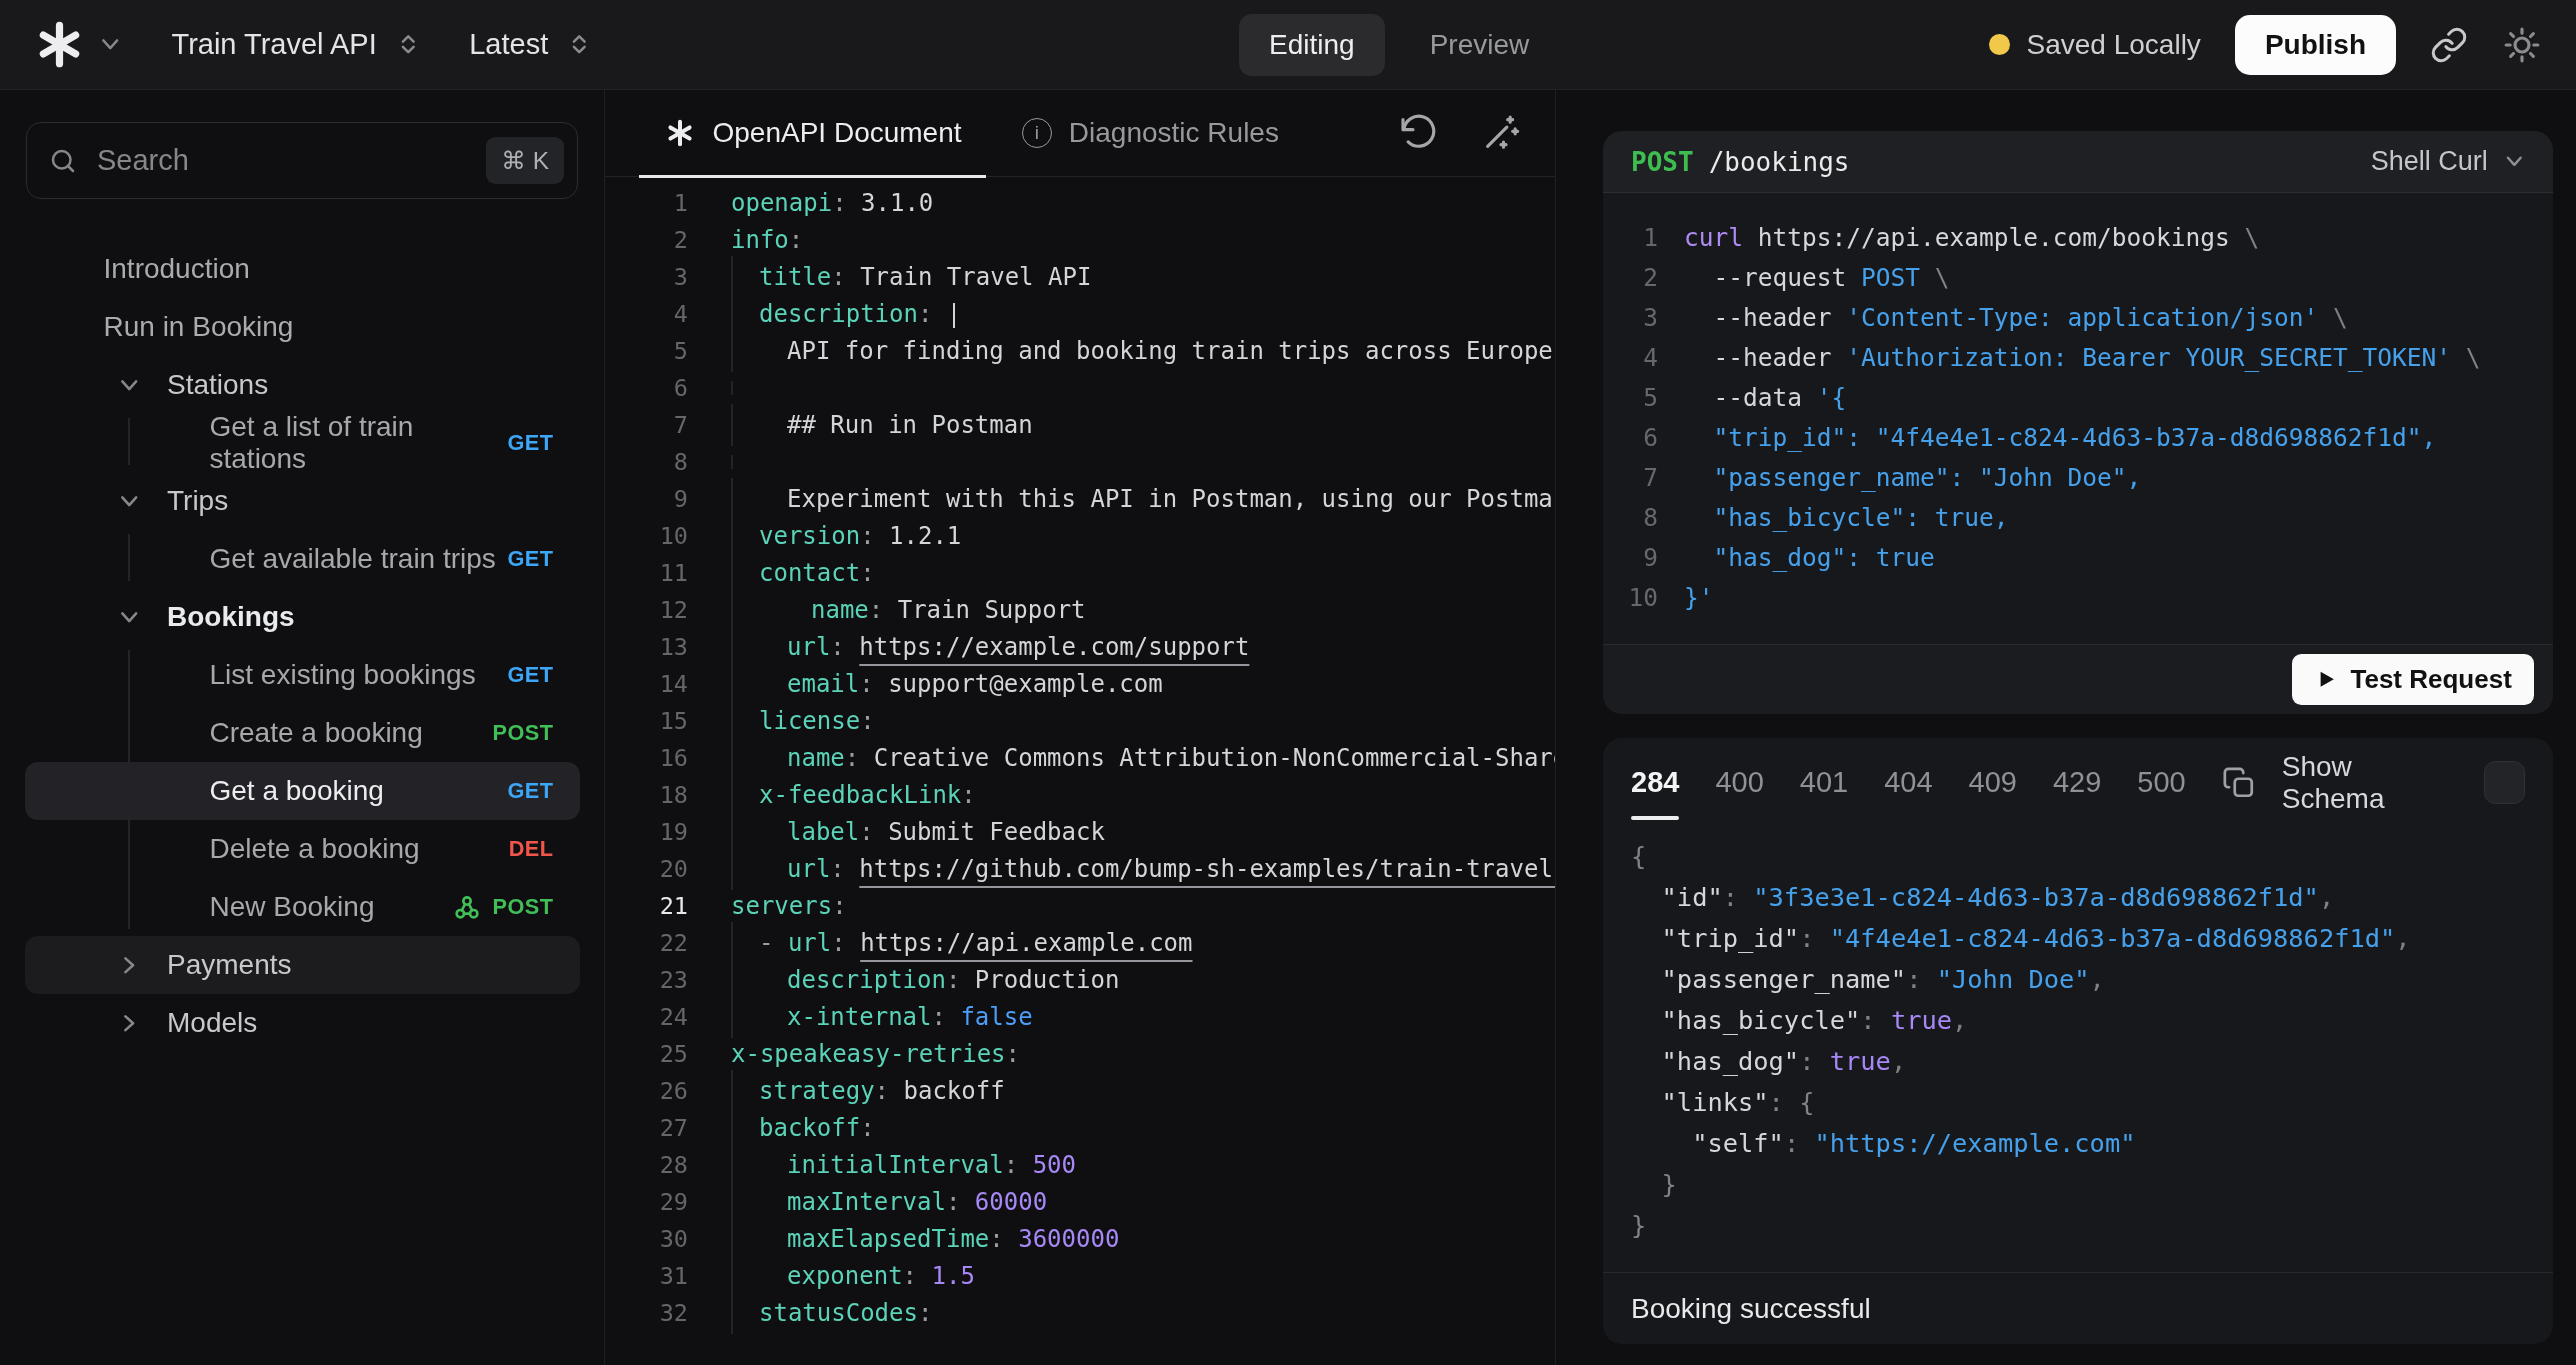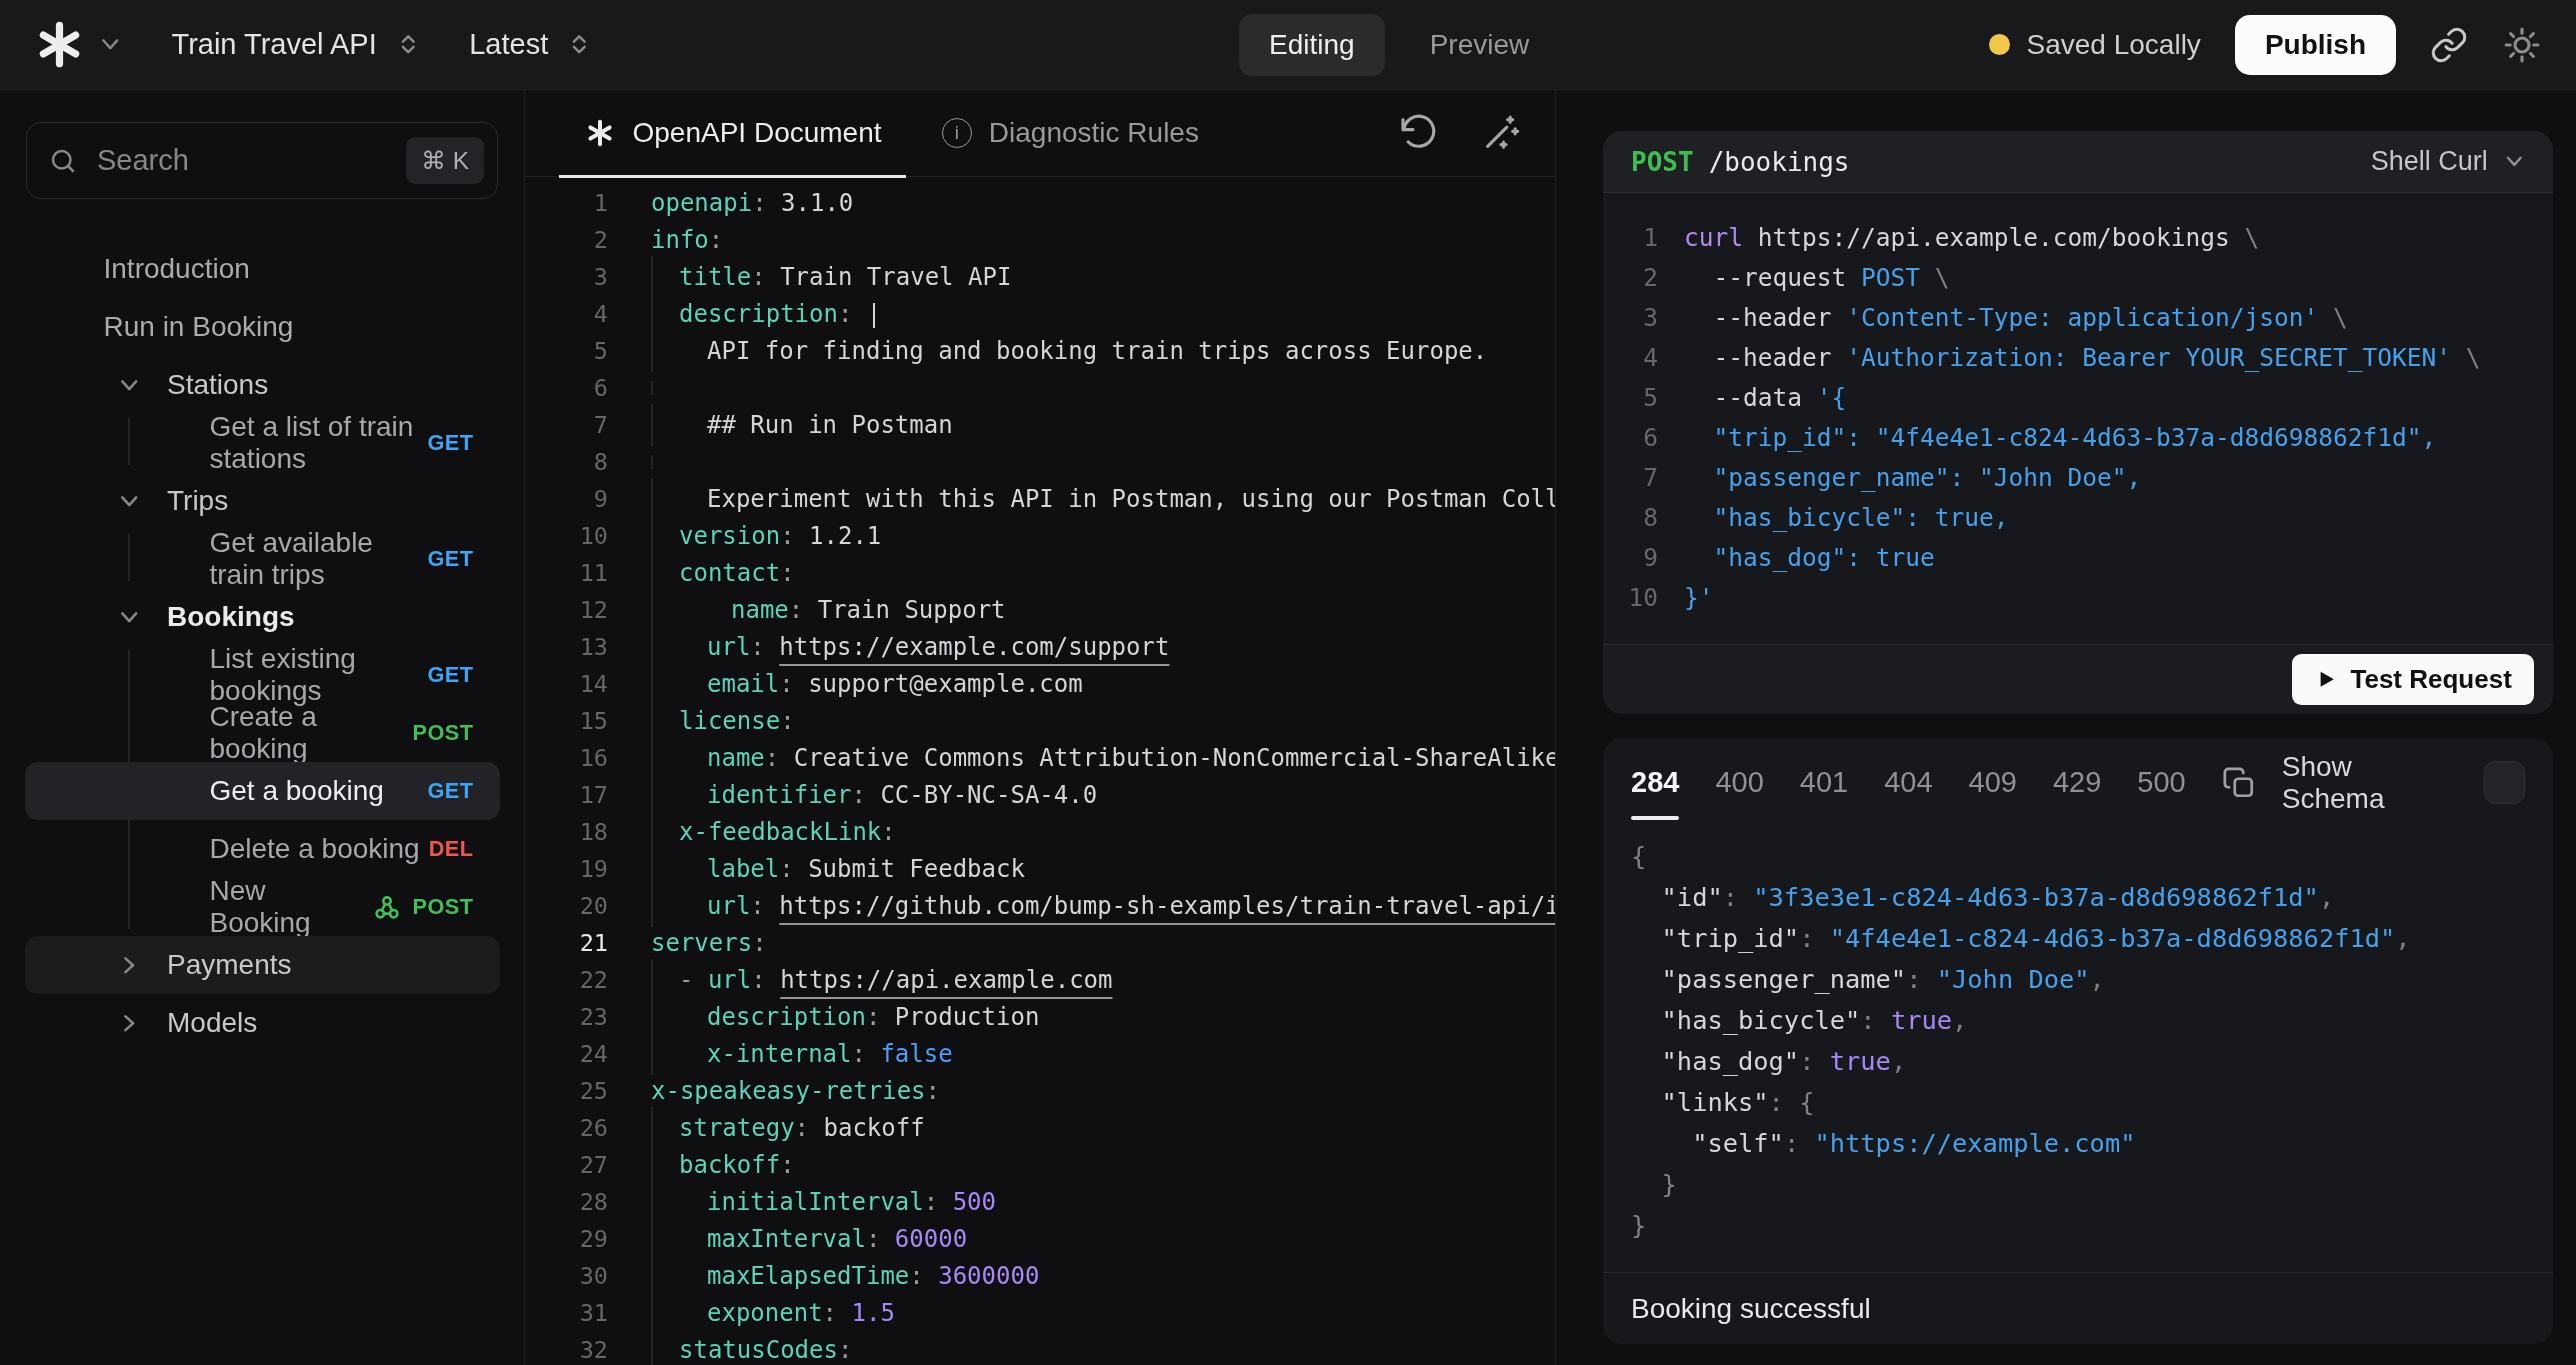--- a/index.html
+++ b/index.html
@@ -31,21 +31,21 @@
   .publish-btn { background:#FCFCFC; color:#121212; font-size:28px; font-weight:600;
     border:none; border-radius:15px; height:60px; padding:0 30px; cursor:pointer;
     font-family:"Liberation Sans",sans-serif; }
   .tb-icon { color:#C6C8CB; cursor:pointer; }
   .tb-icon.dim { color:#8A8C90; }
 
   
   .main { display:flex; height:1275px; }
 
   
-  .sidebar { width:525px; flex:none; border-right:0.9px solid #202023; padding-top:32px; }
+  .sidebar { width:605px; flex:none; border-right:0.9px solid #202023; padding-top:32px; }
   .search-box { margin:0 26px; height:77px; border:1.9px solid #2B2C30; border-radius:15px;
     display:flex; align-items:center; padding:0 13px 0 21px; gap:19px; cursor:text; }
   .search-box .mag { color:#85878B; flex:none; }
   .search-input { flex:1; background:transparent; border:none; outline:none; font-size:29px;
     color:#D6D8DB; font-family:"Liberation Sans",sans-serif; min-width:0; }
   .search-input::placeholder { color:#85878B; }
   .kbd { background:#232428; border-radius:9.4px; padding:9.4px 15px; font-size:24.5px; color:#AEB0B4; flex:none; }
 
   .nav { margin-top:41px; font-size:28px; }
   .nav-row { height:58px; margin:0 24.5px; border-radius:13px; display:flex; align-items:center; cursor:pointer; position:relative; z-index:1; }
@@ -362,21 +362,20 @@
         <div class="cl"><span class="ln">7</span><span class="ct g" style="padding-left: 56px;"><span class="tok-v">## Run in Postman</span></span></div>
         <div class="cl"><span class="ln">8</span><span class="ct g" style="padding-left: 56px;"></span></div>
         <div class="cl"><span class="ln">9</span><span class="ct g" style="padding-left: 56px;"><span class="tok-v">Experiment with this API in Postman, using our Postman Collection</span></span></div>
         <div class="cl"><span class="ln">10</span><span class="ct g" style="padding-left: 28px;"><span class="tok-k">version</span><span class="tok-p">: </span><span class="tok-v">1.2.1</span></span></div>
         <div class="cl"><span class="ln">11</span><span class="ct g" style="padding-left: 28px;"><span class="tok-k">contact</span><span class="tok-p">:</span></span></div>
         <div class="cl"><span class="ln">12</span><span class="ct g" style="padding-left: 80px;"><span class="tok-k">name</span><span class="tok-p">: </span><span class="tok-v">Train Support</span></span></div>
         <div class="cl"><span class="ln">13</span><span class="ct g" style="padding-left: 56px;"><span class="tok-k">url</span><span class="tok-p">: </span><span class="tok-u">https://example.com/support</span></span></div>
         <div class="cl"><span class="ln">14</span><span class="ct g" style="padding-left: 56px;"><span class="tok-k">email</span><span class="tok-p">: </span><span class="tok-v">support@example.com</span></span></div>
         <div class="cl"><span class="ln">15</span><span class="ct g" style="padding-left: 28px;"><span class="tok-k">license</span><span class="tok-p">:</span></span></div>
         <div class="cl"><span class="ln">16</span><span class="ct g" style="padding-left: 56px;"><span class="tok-k">name</span><span class="tok-p">: </span><span class="tok-v">Creative Commons Attribution-NonCommercial-ShareAlike 4.0</span></span></div>
-        <div class="cl"><span class="ln">17</span><span class="ct g" style="padding-left: 56px;"><span class="tok-k">identifier</span><span class="tok-p">: </span><span class="tok-v">CC-BY-NC-SA-4.0</span></span></div>
         <div class="cl"><span class="ln">18</span><span class="ct g" style="padding-left: 28px;"><span class="tok-k">x-feedbackLink</span><span class="tok-p">:</span></span></div>
         <div class="cl"><span class="ln">19</span><span class="ct g" style="padding-left: 56px;"><span class="tok-k">label</span><span class="tok-p">: </span><span class="tok-v">Submit Feedback</span></span></div>
         <div class="cl"><span class="ln">20</span><span class="ct g" style="padding-left: 56px;"><span class="tok-k">url</span><span class="tok-p">: </span><span class="tok-u">https://github.com/bump-sh-examples/train-travel-api/issues</span></span></div>
         <div class="cl"><span class="ln active">21</span><span class="ct"><span class="tok-k">servers</span><span class="tok-p">:</span></span></div>
         <div class="cl"><span class="ln">22</span><span class="ct g" style="padding-left: 28px;"><span class="tok-p">- </span><span class="tok-k">url</span><span class="tok-p">: </span><span class="tok-u">https://api.example.com</span></span></div>
         <div class="cl"><span class="ln">23</span><span class="ct g" style="padding-left: 56px;"><span class="tok-k">description</span><span class="tok-p">: </span><span class="tok-v">Production</span></span></div>
         <div class="cl"><span class="ln">24</span><span class="ct g" style="padding-left: 56px;"><span class="tok-k">x-internal</span><span class="tok-p">: </span><span class="tok-b">false</span></span></div>
         <div class="cl"><span class="ln">25</span><span class="ct"><span class="tok-k">x-speakeasy-retries</span><span class="tok-p">:</span></span></div>
         <div class="cl"><span class="ln">26</span><span class="ct g" style="padding-left: 28px;"><span class="tok-k">strategy</span><span class="tok-p">: </span><span class="tok-v">backoff</span></span></div>
         <div class="cl"><span class="ln">27</span><span class="ct g" style="padding-left: 28px;"><span class="tok-k">backoff</span><span class="tok-p">:</span></span></div>

